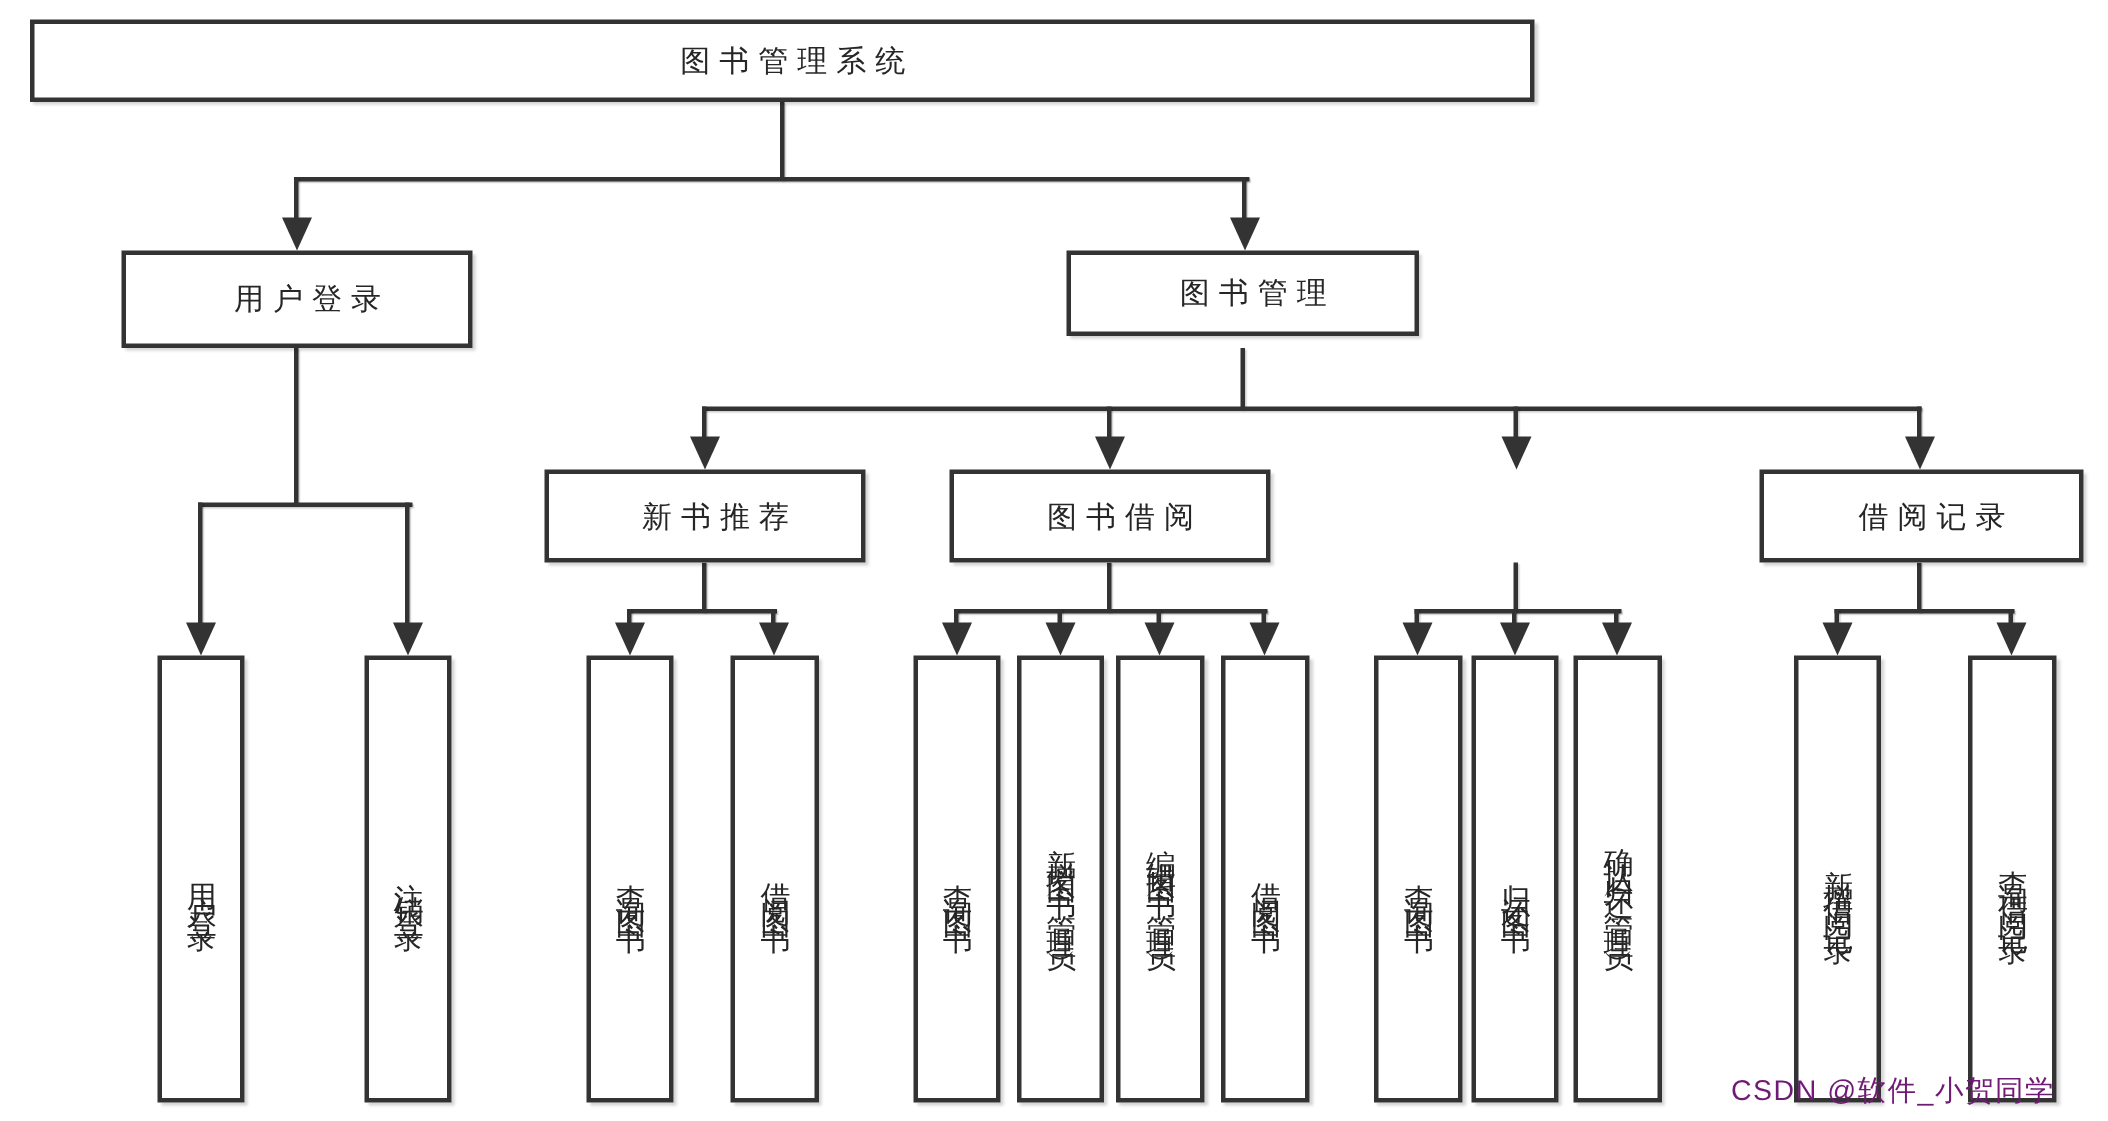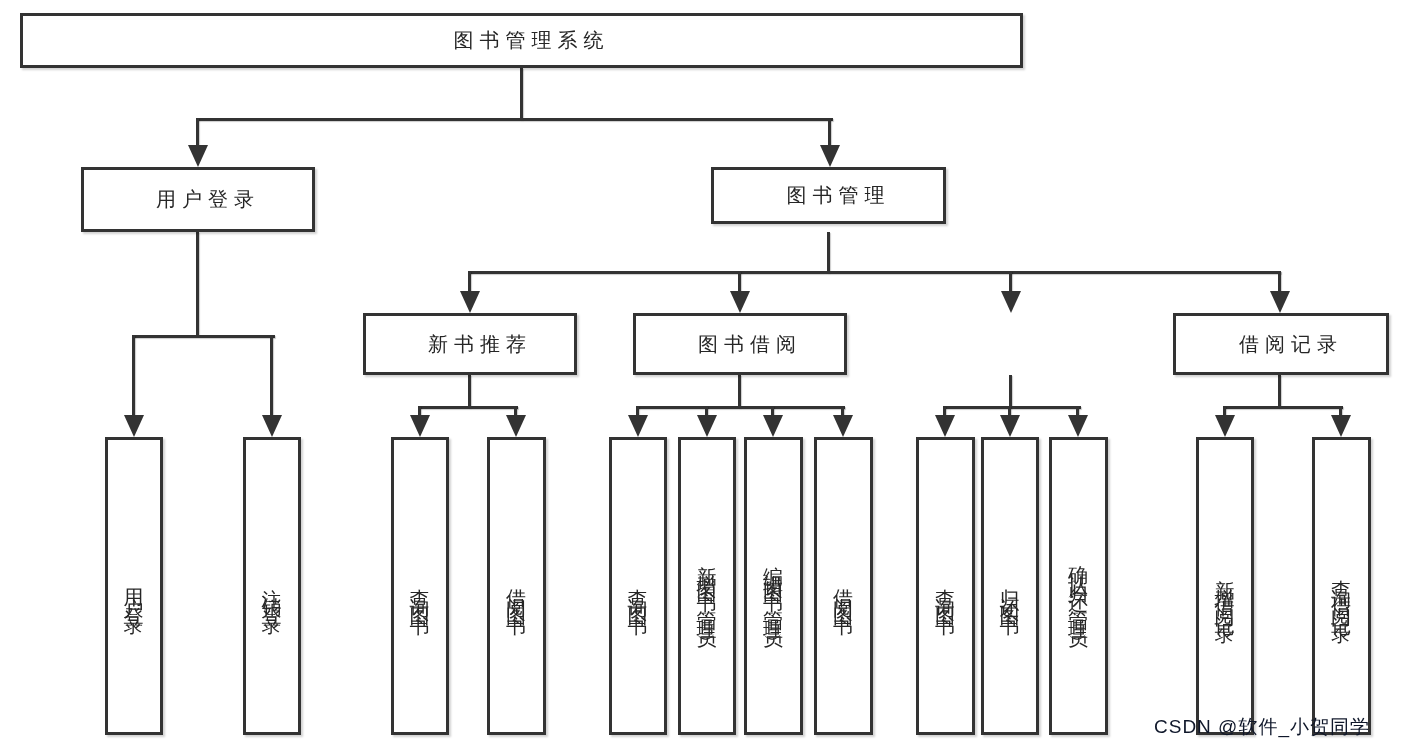--- a/index.html
+++ b/index.html
@@ -52,21 +52,21 @@
     border-right: 10px solid transparent;
     border-top: 22px solid #333333;
     z-index: 1;
   }
   .watermark {
     position: absolute;
     left: 1154px;
     top: 714px;
     font-size: 19px;
     letter-spacing: 1px;
-    color: #0f172a;
+    color: #701a75;
     white-space: nowrap;
     z-index: 3;
     text-align: right;
   }
 </style>
 </head>
 <body>
 
 <div class="canvas">
 

